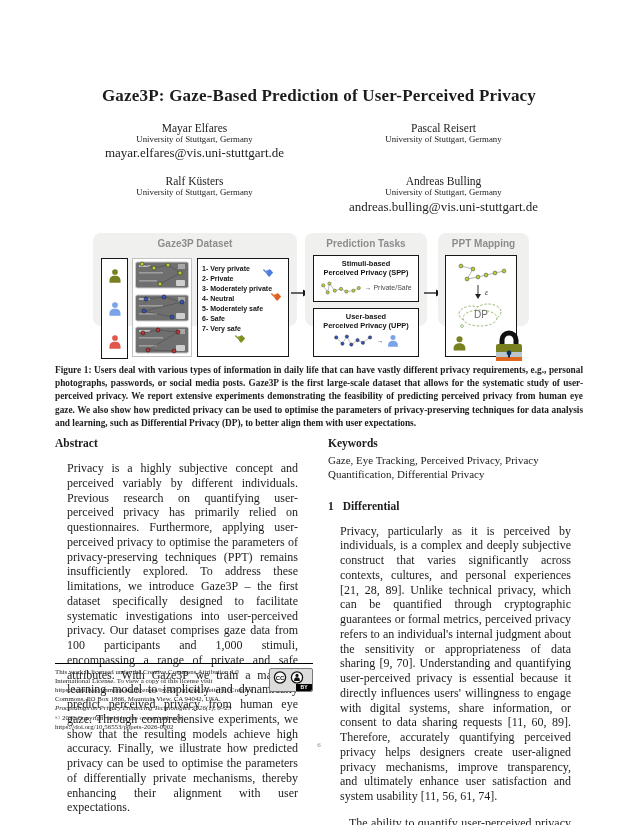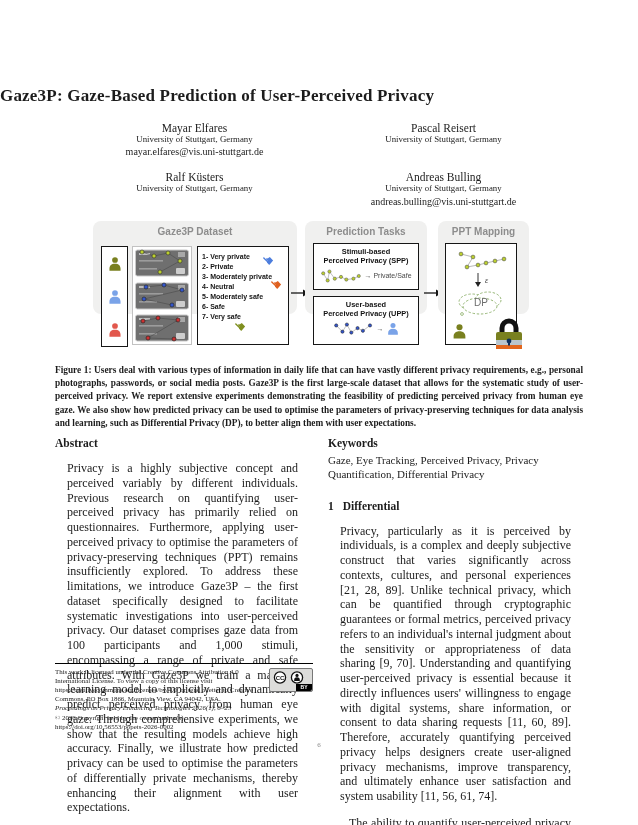--- a/index.html
+++ b/index.html
@@ -5,33 +5,33 @@
   html,body { margin:0; padding:0; background:#e8e8e8; }
   .page {
     position:relative; width:638px; height:825px; margin:0 auto;
     background:#ffffff; overflow:hidden;
     font-family:"Liberation Serif", serif; color:#1c1c1c;
   }
 
   
   .paper-title {
     position:absolute; top:86px; left:0; right:0;
-    font-size:17px; font-weight:bold; letter-spacing:.2px;
+    text-align:center; font-size:17px; font-weight:bold; letter-spacing:.2px;
   }
   .authors {
     position:absolute; top:122px; left:70px; width:498px;
     display:grid; grid-template-columns:1fr 1fr; row-gap:13px; text-align:center;
   }
   .author .name  { font-size:11.5px; }
   .author .affil { font-size:8.8px; line-height:1.3; }
-  .author .email { font-size:10px; line-height:1.3; }
+  .author .email { font-size:13px; line-height:1.3; }
 
   
   .figure { position:absolute; top:221px; left:93px; width:436px; height:133px; }
-  .panel  { position:absolute; top:0; height:93px; background:#f0f0ef; border-radius:8px; }
+  .panel  { position:absolute; top:12px; height:93px; background:#f0f0ef; border-radius:8px; }
   .panel-header {
     text-align:center; font-family:"Liberation Sans", sans-serif;
     font-weight:bold; color:#8d8d8d; font-size:10px; margin-top:5px;
   }
   .panel-dataset    { left:0;     width:204px; }
   .panel-prediction { left:212px; width:122px; }
   .panel-ppt        { left:345px; width:91px;  }
 
   .persons-box {
     position:absolute; left:8px; top:25px; width:25px; height:99px;

